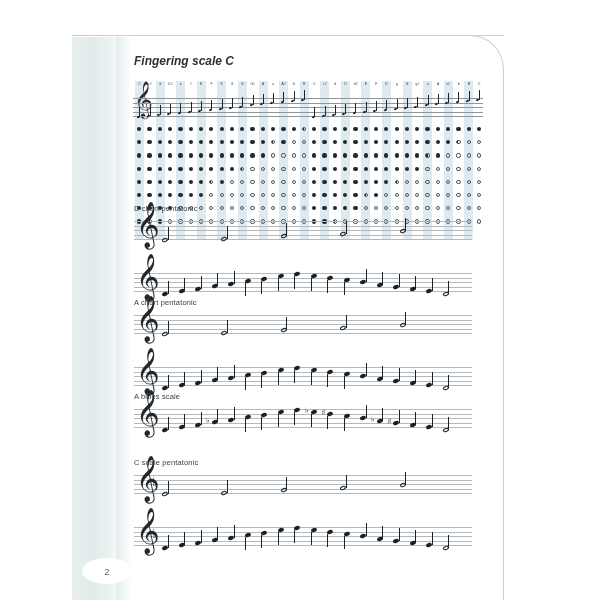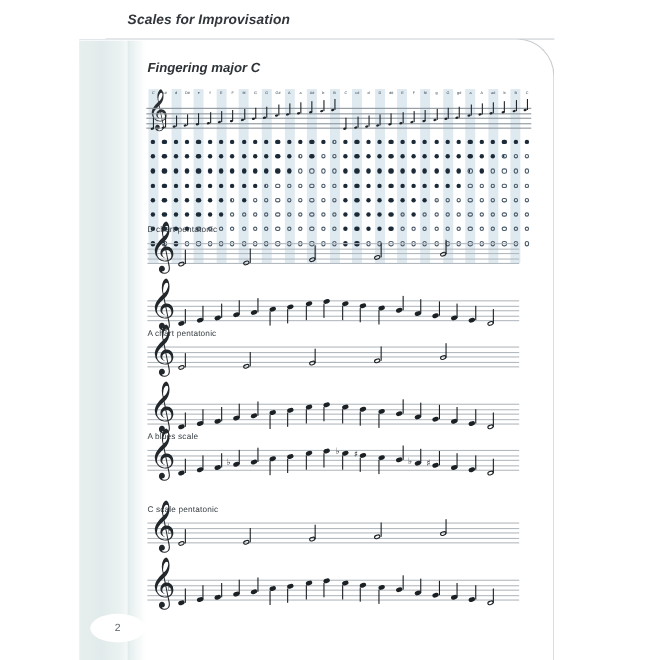--- a/index.html
+++ b/index.html
@@ -114,35 +114,34 @@
   .st{position:absolute;width:1px;background:#1b2024;}
   .acc{position:absolute;font-size:8px;line-height:8px;color:#1b2024;
        font-family:"DejaVu Sans",sans-serif;}
 </style>
 </head>
 <body>
 
 <div id="root">
 
   <div class="book-header">
-    <div class="book-header-title">Scales for Improvisation</div>
     <div class="header-rule"></div>
   </div>
 
   <div class="page-sheet">
     <div class="page-spine"></div>
     <div class="page-spine-shade"></div>
 
     <div class="page-number">
       <span>2</span>
     </div>
 
     <div class="content">
 
-      <div class="section-title">Fingering major C</div>
+      <div class="section-title">Fingering scale C</div>
 
       <div class="fingering">
         <div class="fc-cols" id="fc-cols">
             <div class="fc-col" style="left: 2px; background: rgb(204, 219, 230);"></div>
             <div class="fc-col" style="left: 22.5882px; background: rgb(204, 219, 230);"></div>
             <div class="fc-col" style="left: 43.1765px; background: rgb(204, 219, 230);"></div>
             <div class="fc-col" style="left: 63.7647px; background: rgb(204, 219, 230);"></div>
             <div class="fc-col" style="left: 84.3529px; background: rgb(204, 219, 230);"></div>
             <div class="fc-col" style="left: 104.941px; background: rgb(204, 219, 230);"></div>
             <div class="fc-col" style="left: 125.529px; background: rgb(204, 219, 230);"></div>

